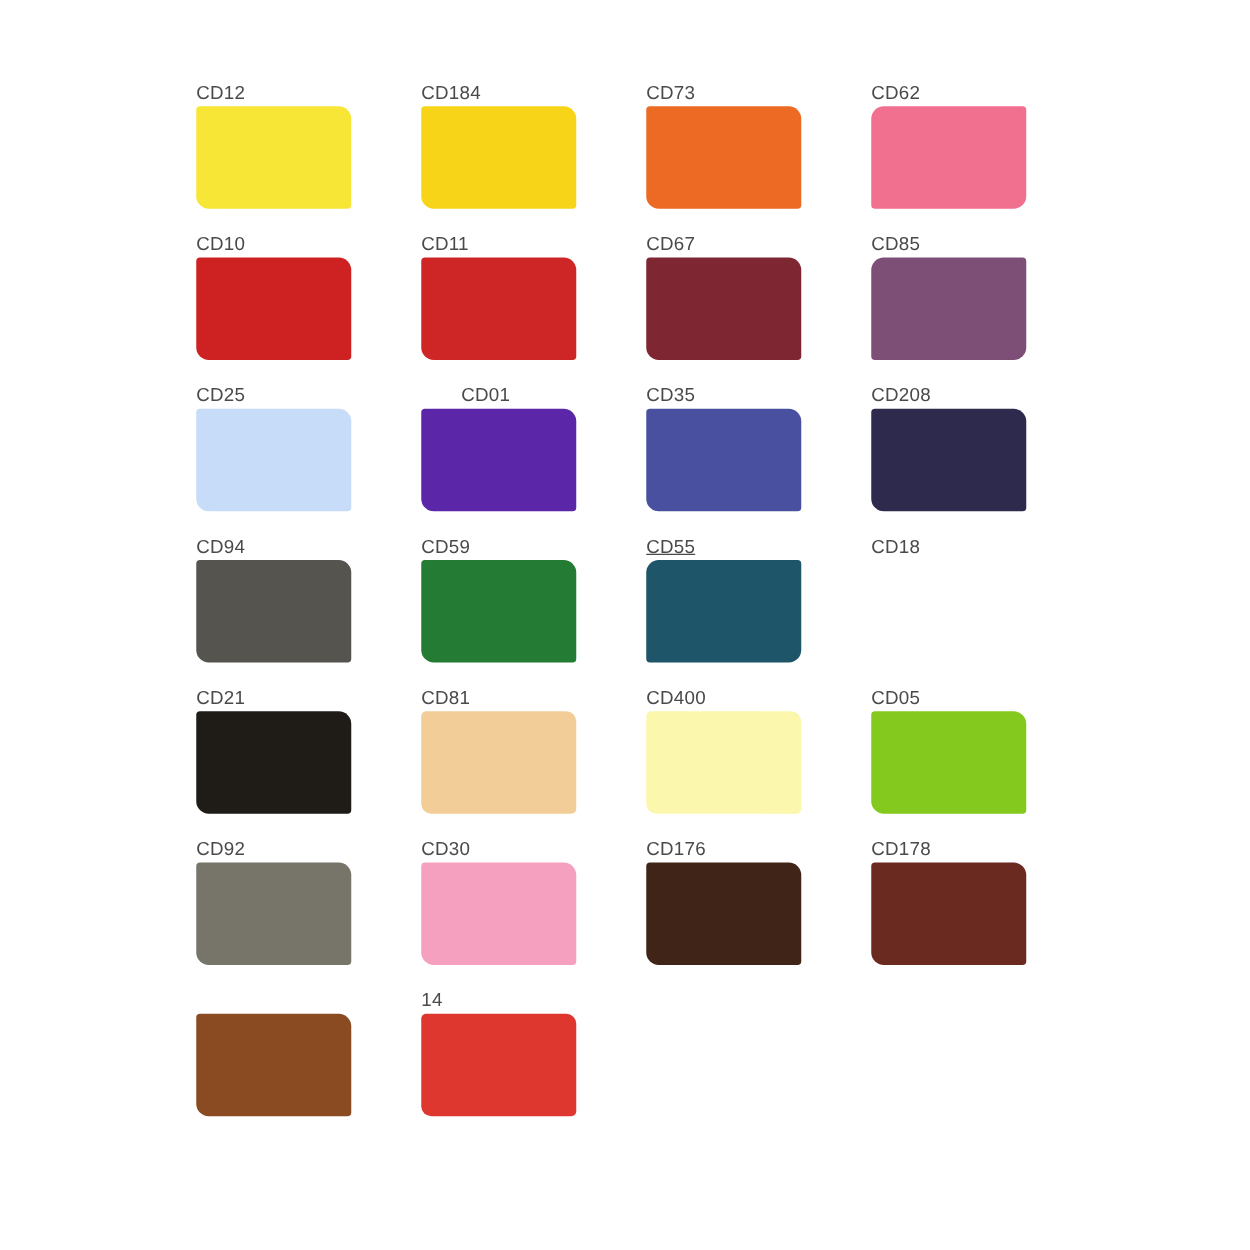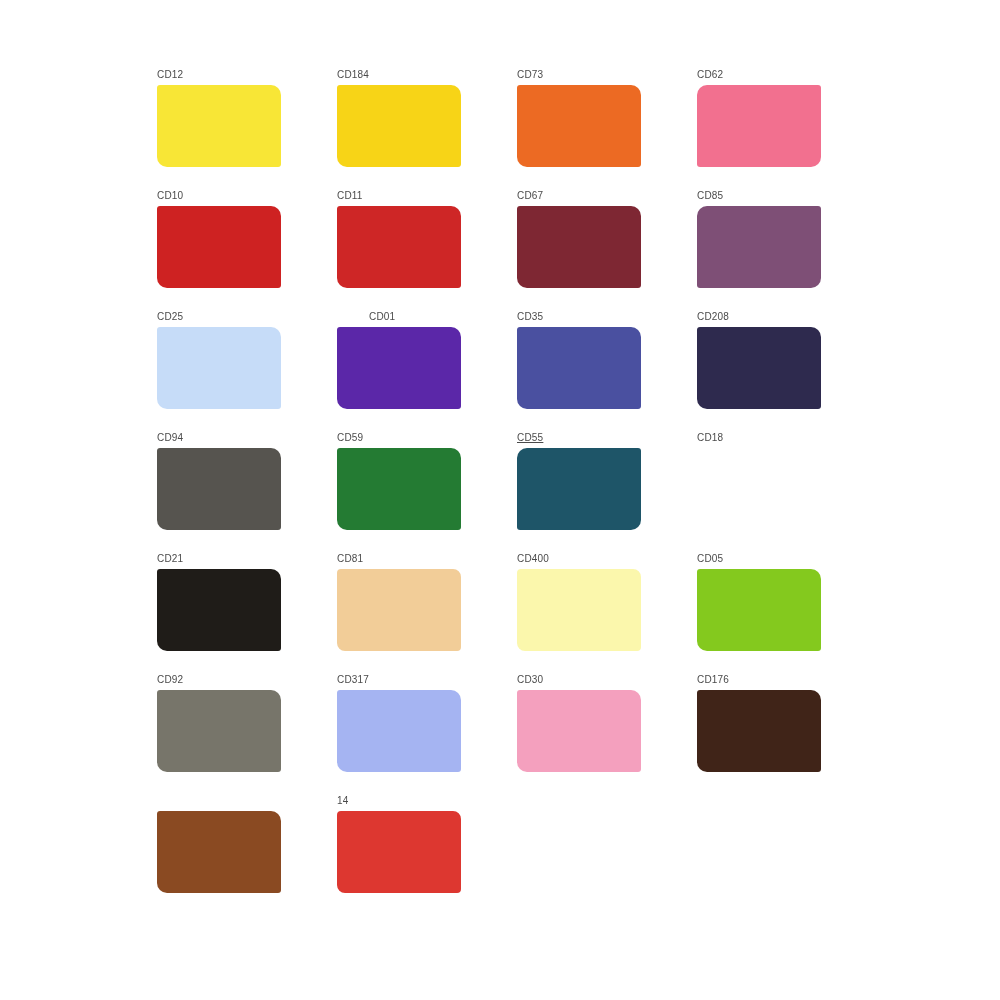--- a/index.html
+++ b/index.html
@@ -34,21 +34,21 @@
   }
   .swatch-cell {
     position: relative;
     width: 180px;
     height: 121px;
   }
   .swatch-label {
     position: absolute;
     left: 2px;
     top: 0;
-    font-size: 10px;
+    font-size: 15px;
     line-height: 13px;
     color: #4a4a4a;
     letter-spacing: 0.2px;
     font-weight: 500;
     white-space: nowrap;
     font-family: "Liberation Sans", "DejaVu Sans", sans-serif;
   }
   .swatch-chip {
     position: absolute;
     left: 2px;
@@ -153,30 +153,30 @@
       </div>
       <div class="swatch-cell">
         <div class="swatch-label" style="color: rgb(74, 74, 74);">CD05</div>
         <div class="swatch-chip corner-a" style="background-color: rgb(132, 201, 30);"></div>
       </div>
       <div class="swatch-cell">
         <div class="swatch-label" style="color: rgb(74, 74, 74);">CD92</div>
         <div class="swatch-chip corner-a" style="background-color: rgb(119, 117, 106);"></div>
       </div>
       <div class="swatch-cell">
-        <div class="swatch-label" style="color: rgb(74, 74, 74);">CD317</div>
-        <div class="swatch-chip corner-a" style="background-color: rgb(165, 180, 242);"></div>
-      </div>
-      <div class="swatch-cell">
         <div class="swatch-label" style="color: rgb(74, 74, 74);">CD30</div>
         <div class="swatch-chip corner-a" style="background-color: rgb(244, 160, 190);"></div>
       </div>
       <div class="swatch-cell">
         <div class="swatch-label" style="color: rgb(74, 74, 74);">CD176</div>
         <div class="swatch-chip corner-a" style="background-color: rgb(64, 36, 24);"></div>
+      </div>
+      <div class="swatch-cell">
+        <div class="swatch-label" style="color: rgb(74, 74, 74);">CD178</div>
+        <div class="swatch-chip corner-a" style="background-color: rgb(107, 42, 32);"></div>
       </div>
       <div class="swatch-cell">
         <div class="swatch-label" style="color: rgb(74, 74, 74); margin-top: 44px;">16</div>
         <div class="swatch-chip corner-a" style="background-color: rgb(138, 74, 34);"></div>
       </div>
       <div class="swatch-cell">
         <div class="swatch-label" style="color: rgb(74, 74, 74);">14</div>
         <div class="swatch-chip corner-c" style="background-color: rgb(221, 55, 48);"></div>
       </div>
     </div>

